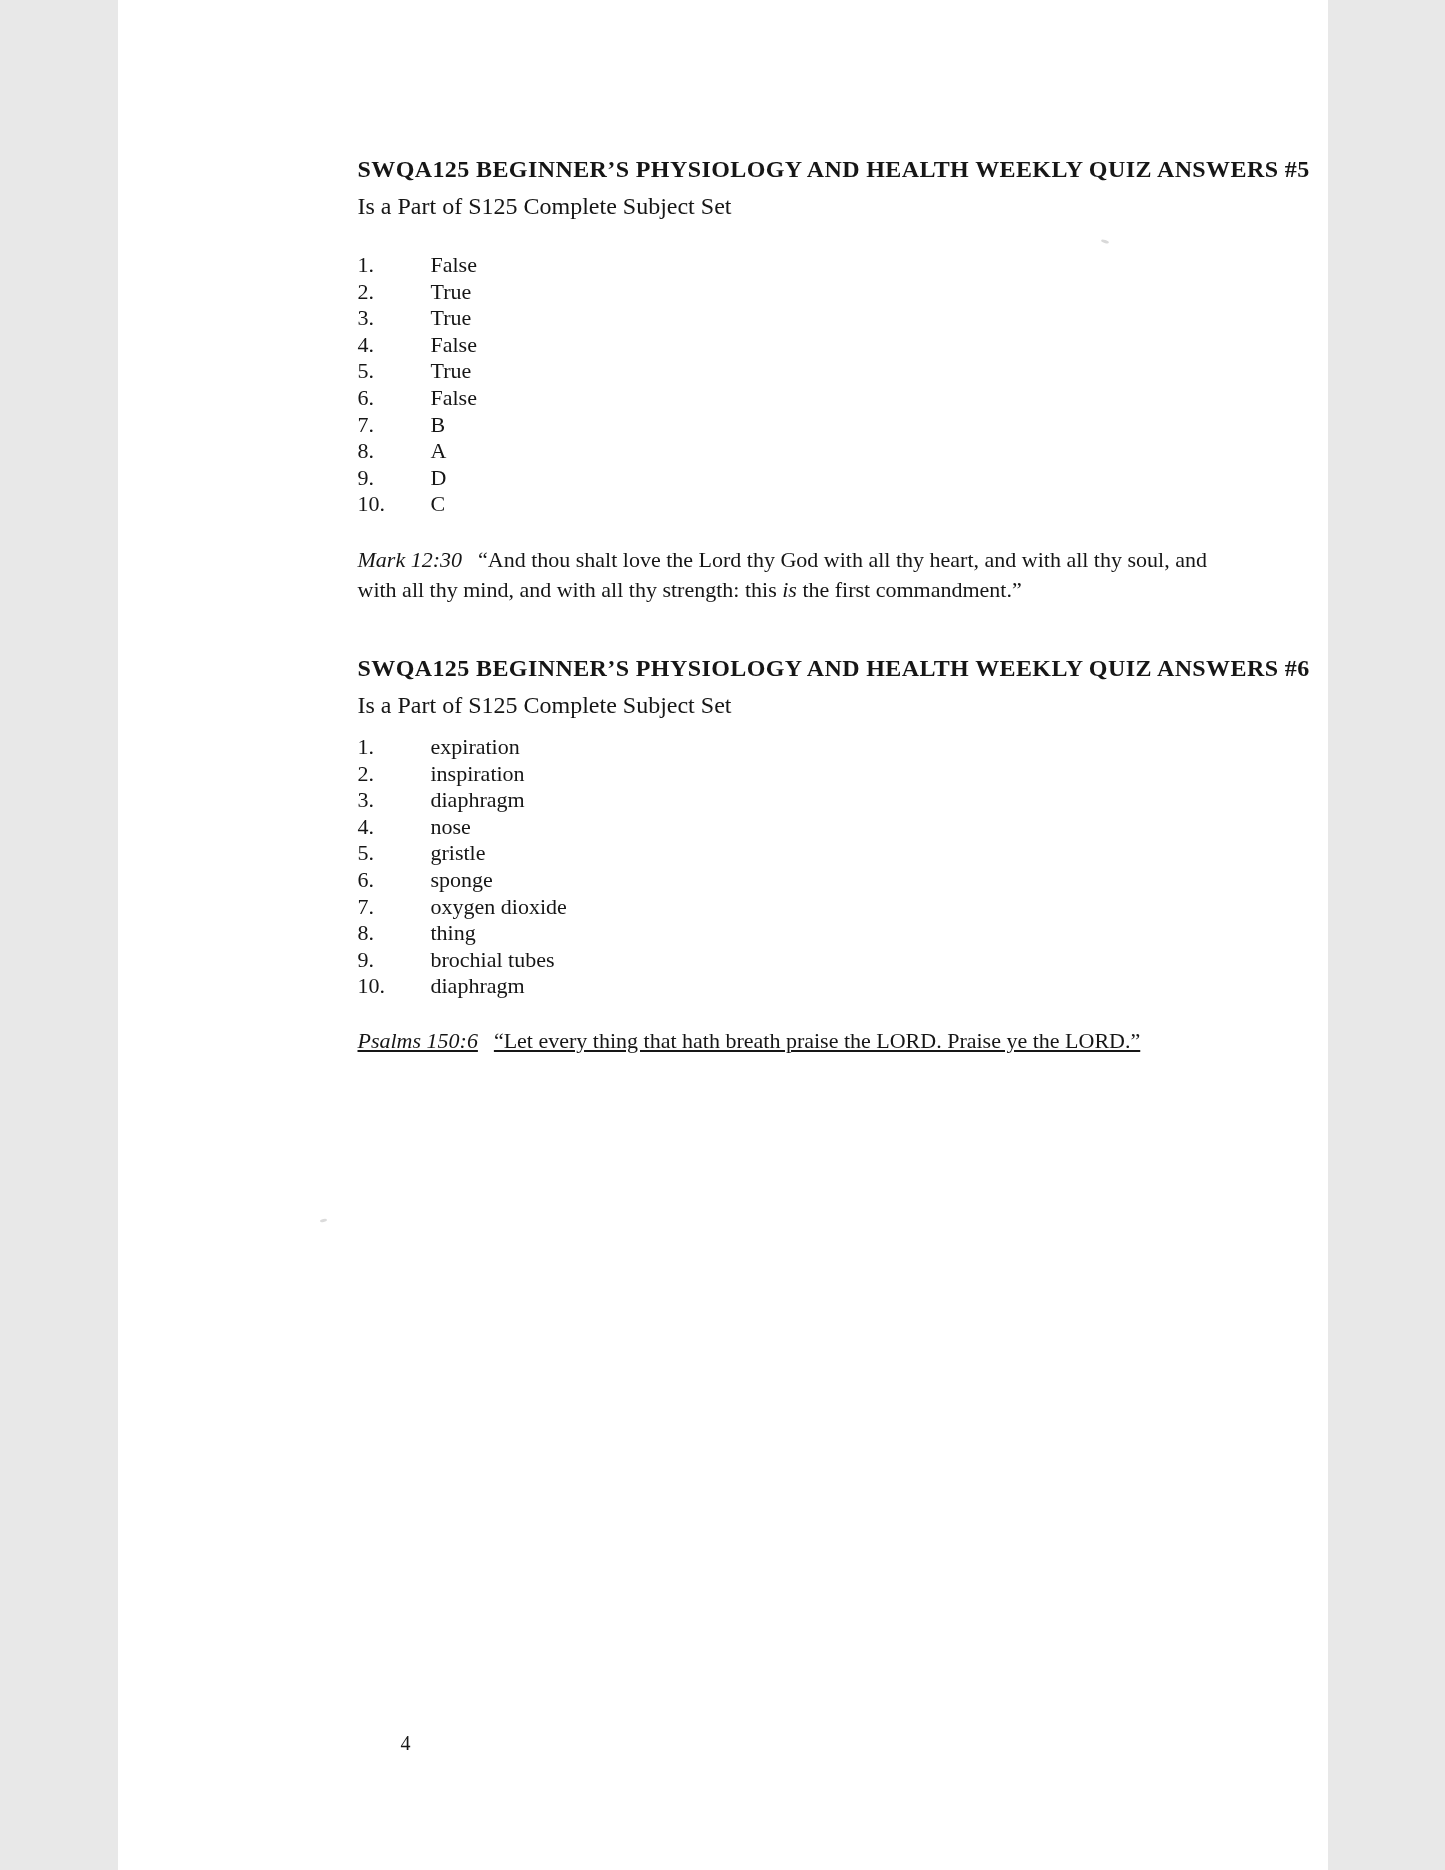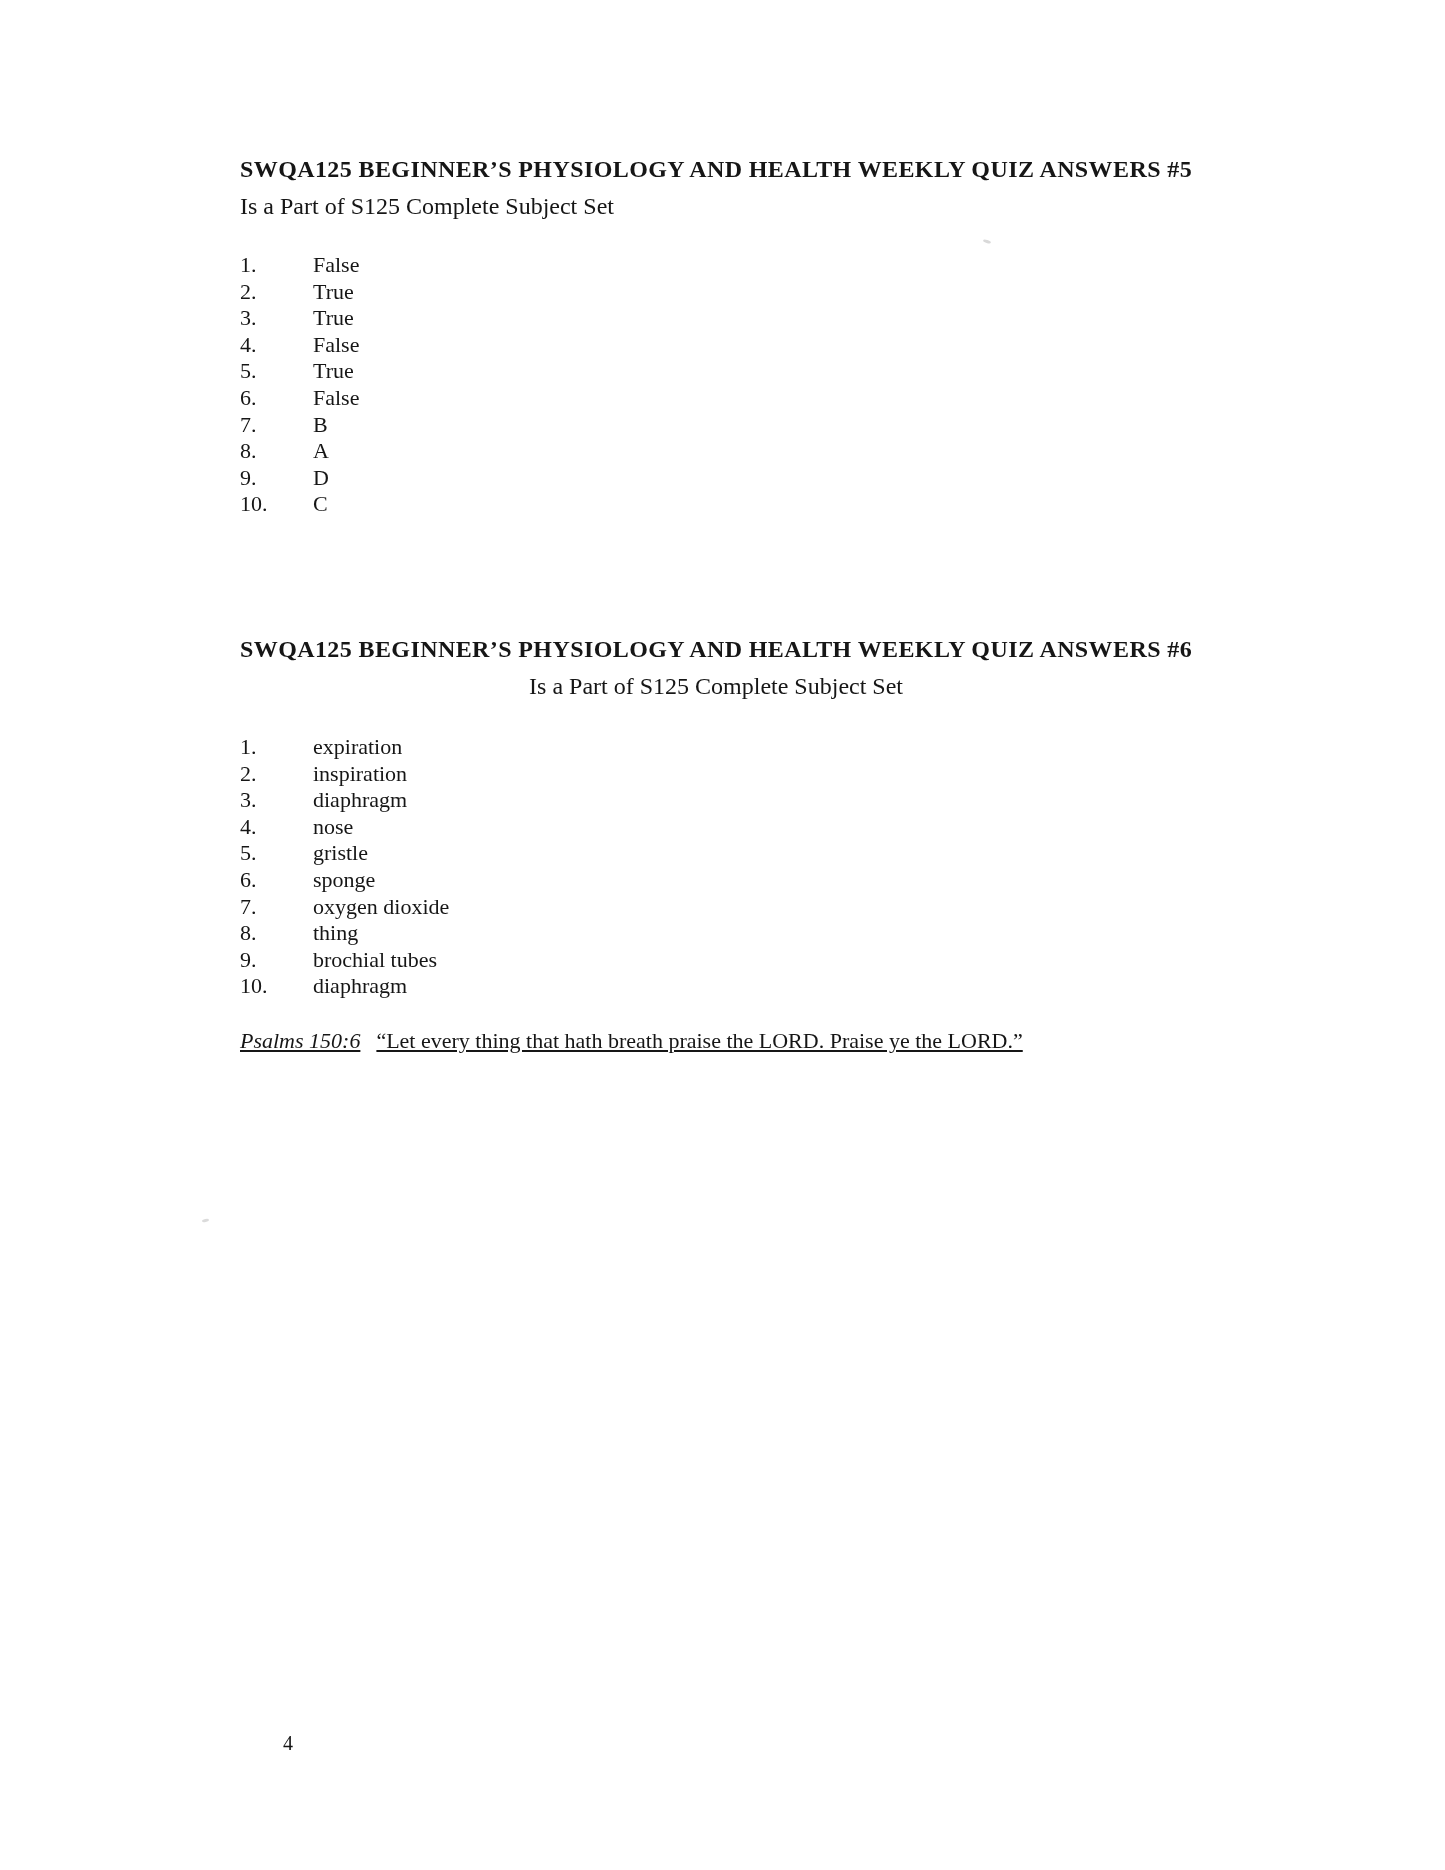--- a/index.html
+++ b/index.html
@@ -1,18 +1,18 @@
 <!DOCTYPE html>
 <html><head>
 <meta charset="utf-8">
 <style>
   html, body { margin: 0; padding: 0; background: #e8e8e8; }
   .page {
     position: relative;
-    width: 1445px;
+    width: 1210px;
     height: 1870px;
     background: #ffffff;
     font-family: "Liberation Serif", "DejaVu Serif", serif;
     color: #161616;
     overflow: hidden;
     margin: 0 auto;
   }
   .abs { position: absolute; }
   .section-title {
     font-size: 24px;
@@ -35,21 +35,21 @@
     font-size: 22px;
     line-height: 30px;
     width: 930px;
   }
   .verse-ref { font-style: italic; padding-right: 16px; }
   .italic { font-style: italic; }
 
   #sec1-header { left: 240px; top: 155px; }
   #sec1-list   { left: 240px; top: 252px; }
   #sec1-verse  { left: 240px; top: 545px; }
-  #sec2-header { left: 240px; top: 635px; text-align: center; }
+  #sec2-header { left: 240px; top: 654px; }
   #sec2-list   { left: 240px; top: 734px; }
   #sec2-verse  { left: 240px; top: 1026px; text-decoration: underline; }
 
   .page-number {
     position: absolute;
     left: 283px;
     top: 1732px;
     font-size: 20px;
   }
 
@@ -109,20 +109,24 @@
     <div class="answer-row">
       <span class="answer-num">9.</span>
       <span class="answer-text">D</span>
     </div>
     <div class="answer-row">
       <span class="answer-num">10.</span>
       <span class="answer-text">C</span>
     </div>
   </div>
 
+  <div class="abs verse" id="sec1-verse">
+    <span class="verse-ref">Mark 12:30</span><span>“And thou shalt love the Lord thy God with all thy heart, and with all thy soul, and</span><br>
+    <span>with all thy mind, and with all thy strength: this </span><span class="italic">is</span><span> the first commandment.”</span>
+  </div>
 
   <div class="abs" id="sec2-header">
     <div class="section-title">SWQA125 BEGINNER’S PHYSIOLOGY AND HEALTH WEEKLY QUIZ ANSWERS #6</div>
     <div class="section-subtitle">Is a Part of S125 Complete Subject Set</div>
   </div>
 
   <div class="abs answer-list" id="sec2-list">
     <div class="answer-row">
       <span class="answer-num">1.</span>
       <span class="answer-text">expiration</span>

